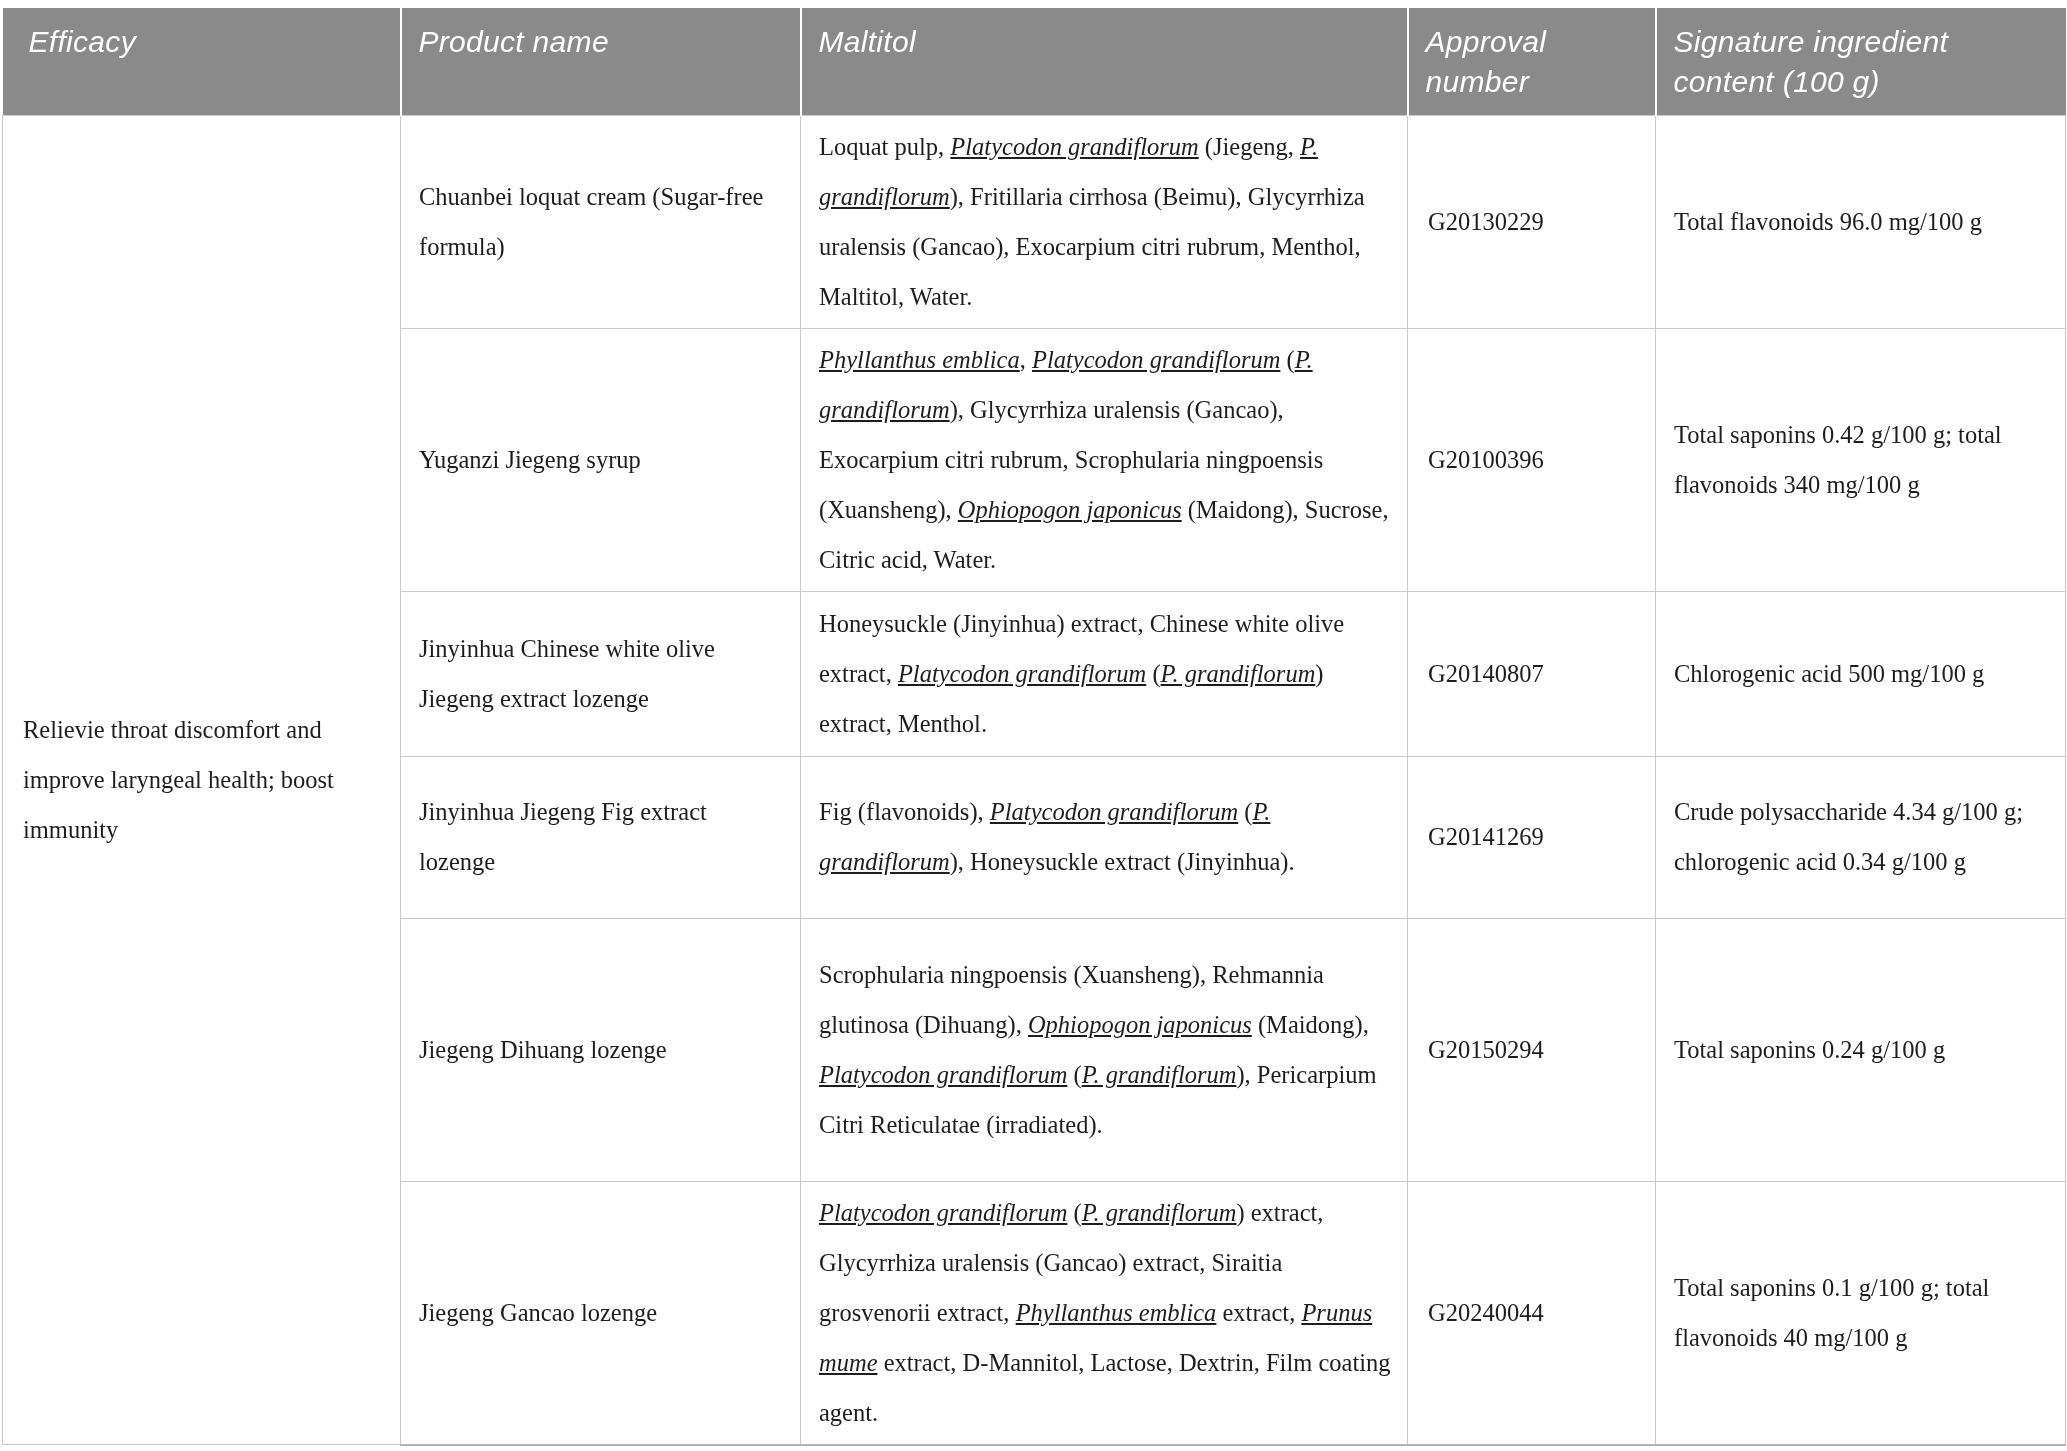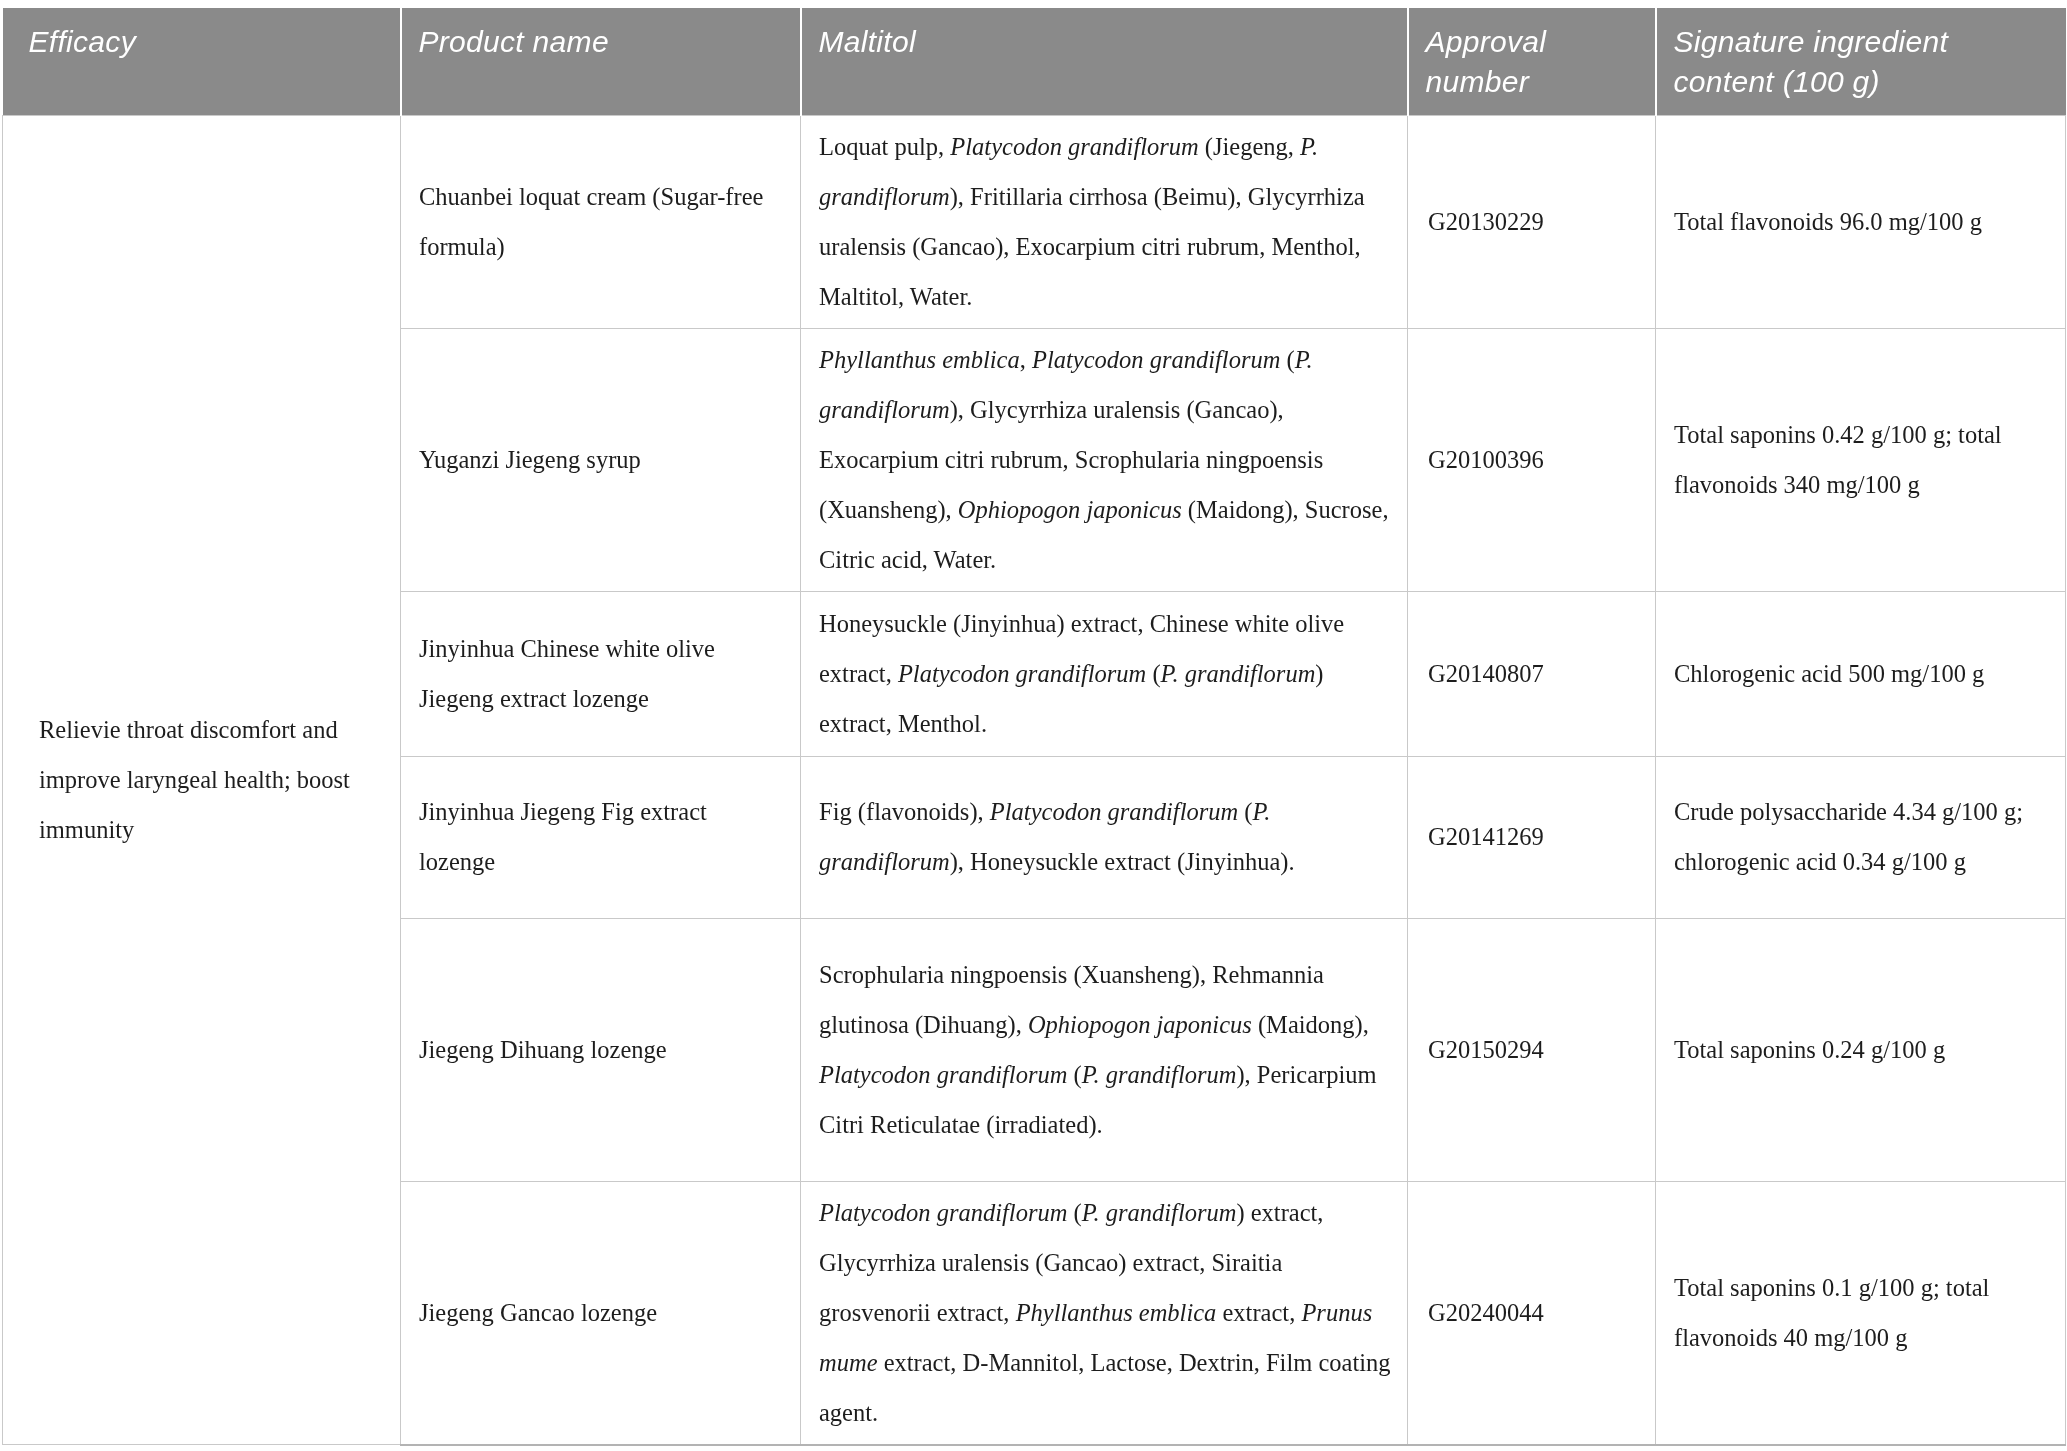--- a/index.html
+++ b/index.html
@@ -45,34 +45,34 @@
   td {
     border: 1px solid #c9c9c9;
     font-family: "Liberation Serif", serif;
     font-size: 24.5px;
     line-height: 50px;
     color: #1d1d1d;
     vertical-align: middle;
     box-sizing: border-box;
     padding: 6px 14px 6px 18px;
   }
-  td.efficacy-cell  { padding-left: 36px; padding-right: 30px; }
+  td.efficacy-cell  { padding-left: 20px; padding-right: 30px; }
   td.approval-cell  { padding-left: 20px; }
   td.signature-cell { padding-right: 10px; }
 
   tr.r1 { height: 213px; }
   tr.r2 { height: 260px; }
   tr.r3 { height: 165px; }
   tr.r4 { height: 162px; }
   tr.r5 { height: 263px; }
   tr.r6 { height: 252px; }
 
   tbody tr:last-child td { border-bottom: 2px solid #b3b3b3; margin-top: 27px; }
 
-  i { font-style: italic; }
+  i { font-style: italic; text-decoration: underline; }
 </style>
 </head>
 <body>
 
 <div class="table-wrap">
   <table>
     <colgroup>
       <col class="c-efficacy">
       <col class="c-product">
       <col class="c-component">

